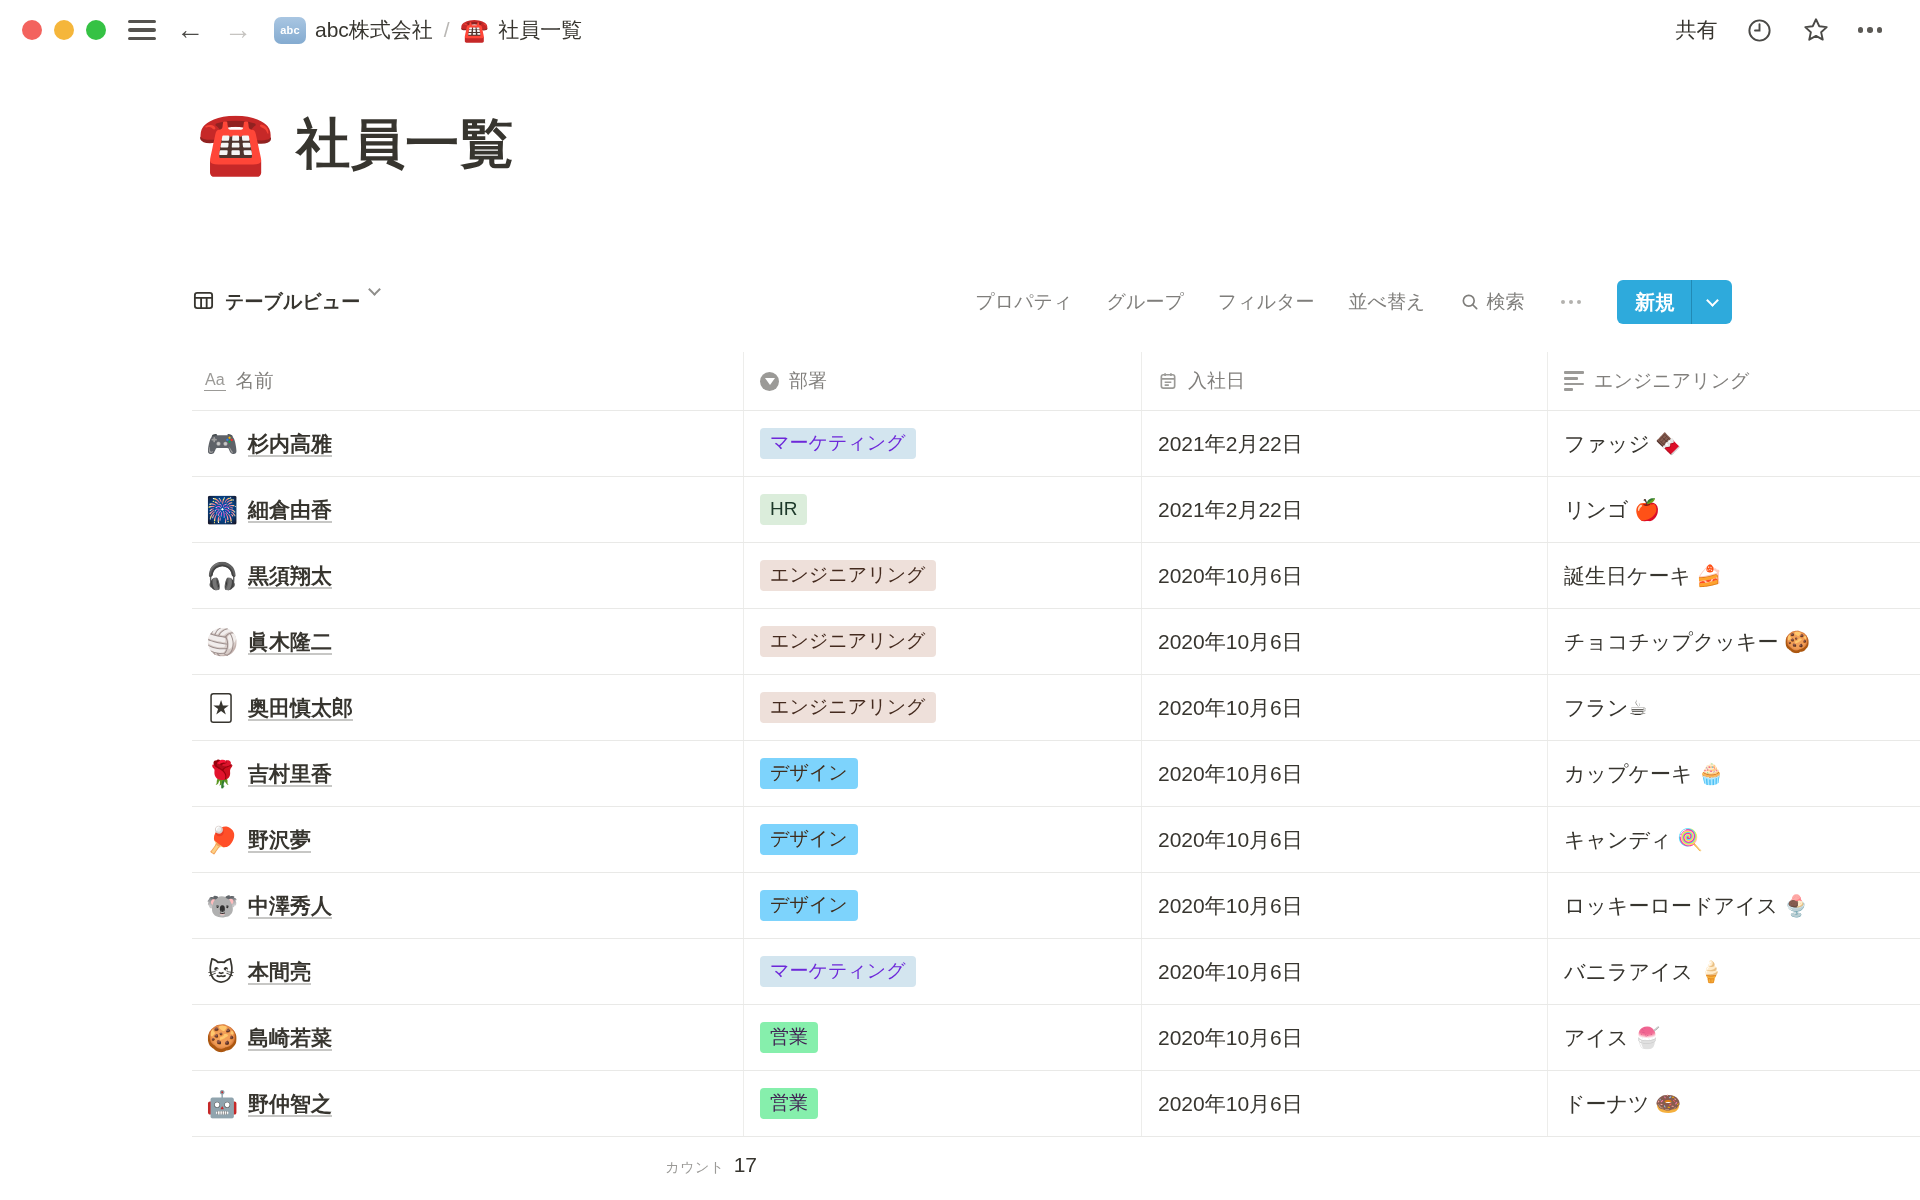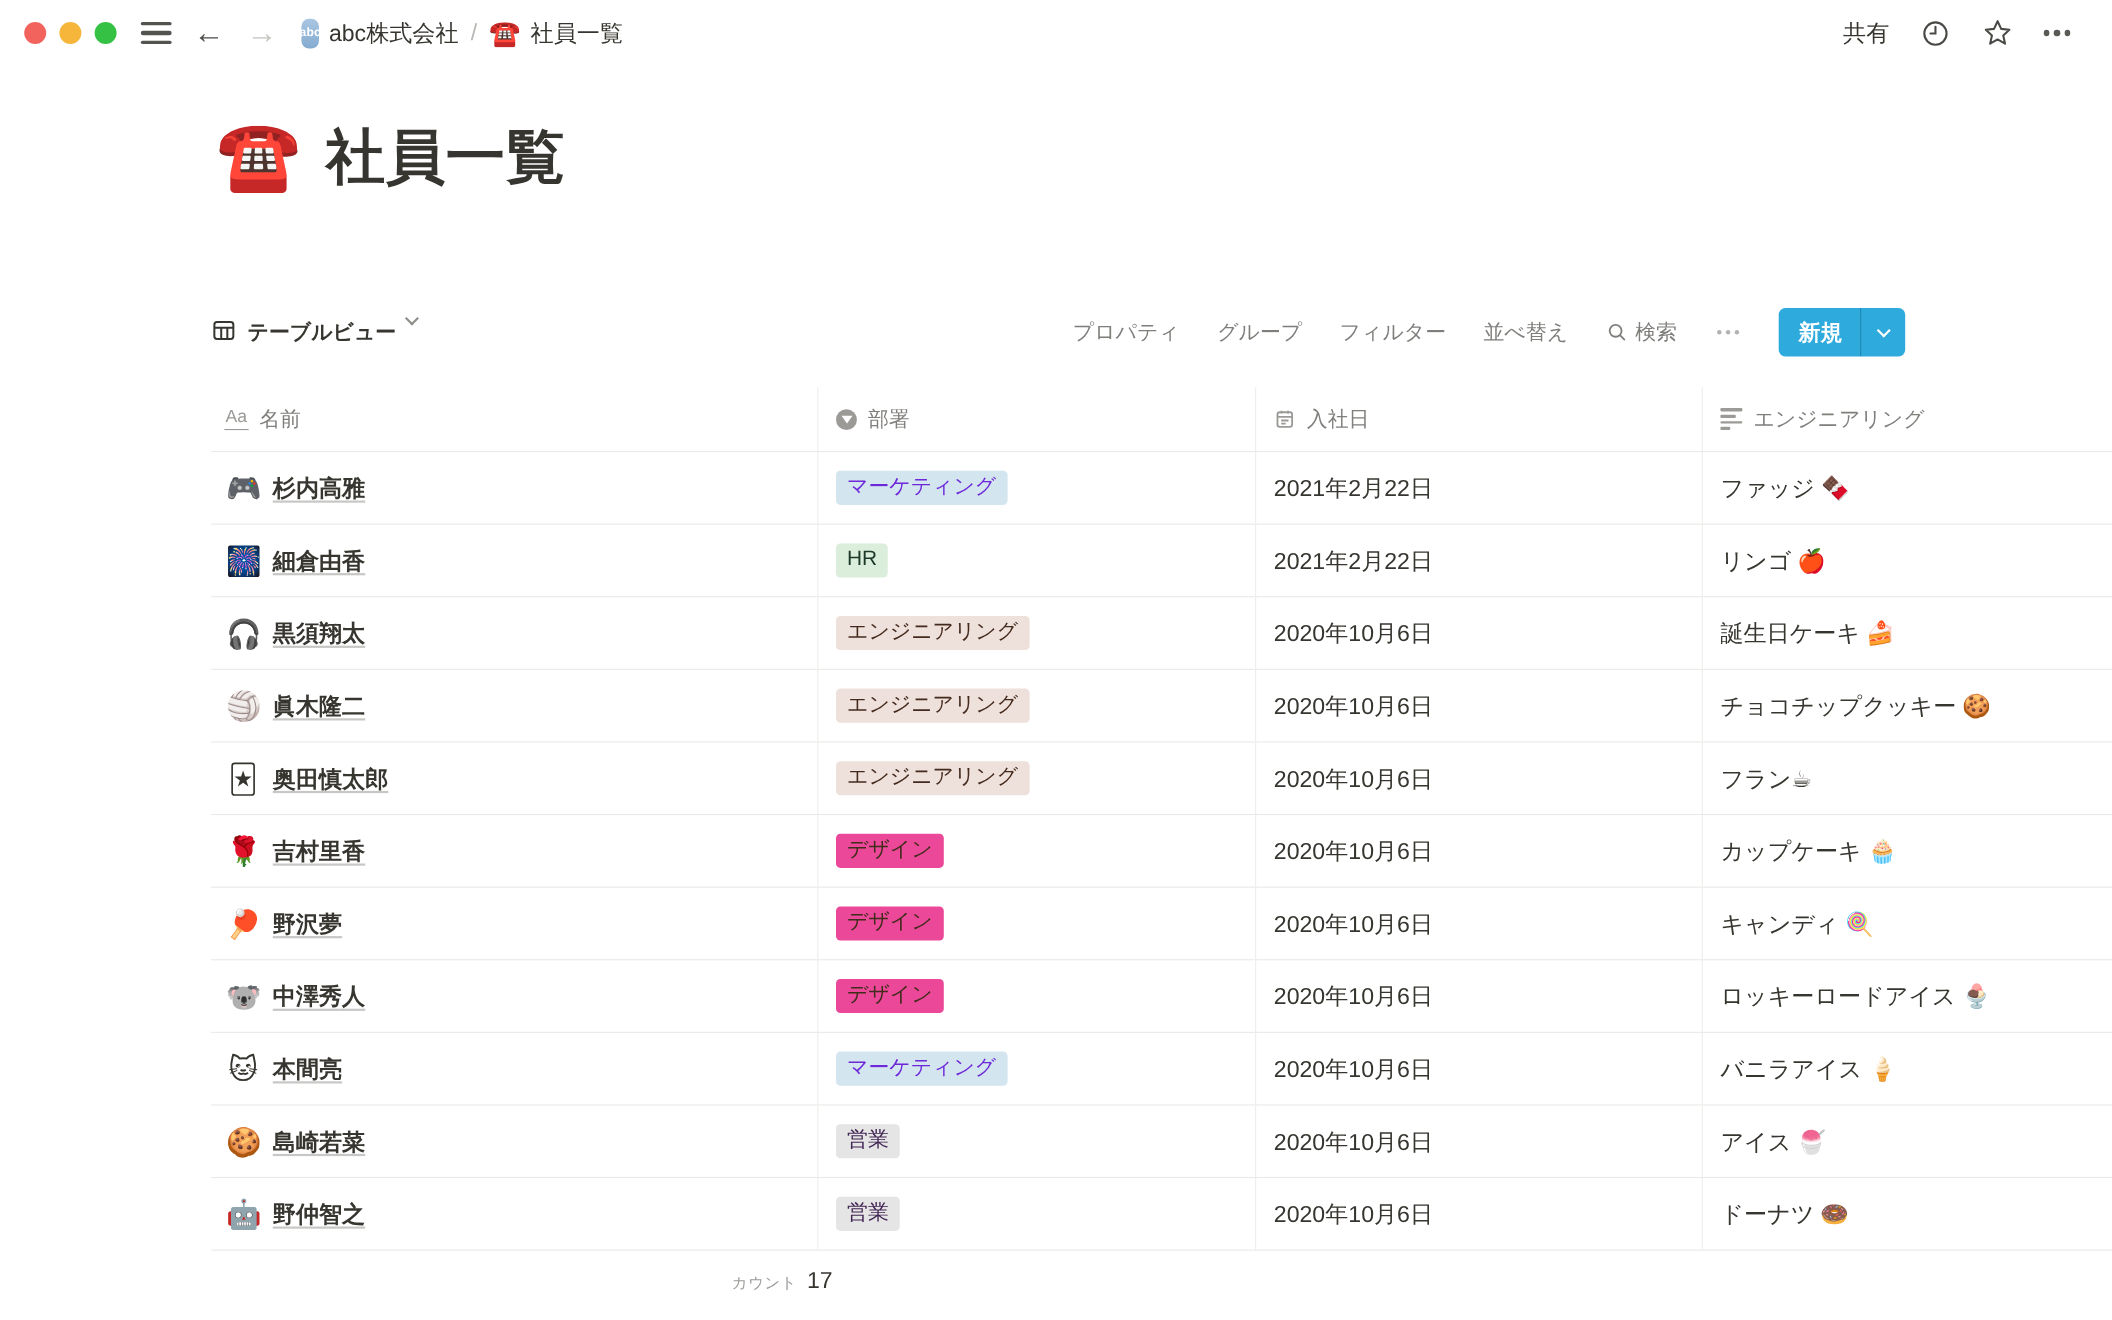--- a/index.html
+++ b/index.html
@@ -13,21 +13,21 @@
   .traffic{display:flex;align-items:center;gap:12px;}
   .light{width:20px;height:20px;border-radius:50%;}
   .light.red{background:#f3635e;}
   .light.yellow{background:#f5b63b;}
   .light.green{background:#35c244;}
   .hamburger{margin-left:22px;width:28px;height:20px;display:flex;flex-direction:column;justify-content:space-between;cursor:pointer;}
   .hamburger span{display:block;height:3.2px;background:#55534f;border-radius:2px;}
   .nav-arrow{font-size:28px;line-height:1;margin-left:20px;color:#4d4c49;cursor:pointer;}
   .nav-arrow.disabled{color:#c6c4c1;}
   .breadcrumb{display:flex;align-items:center;margin-left:22px;gap:9px;font-size:21px;}
-  .ws-icon{width:16px;height:27px;border-radius:7px;background:linear-gradient(#a9c6e2,#84abd0);color:#fff;
+  .ws-icon{width:32px;height:27px;border-radius:7px;background:linear-gradient(#a9c6e2,#84abd0);color:#fff;
     display:flex;align-items:center;justify-content:center;font-size:11px;font-weight:700;letter-spacing:.2px;}
   .crumb{color:#37352f;cursor:pointer;}
   .crumb-sep{color:#b9b7b4;margin:0 2px;}
   .phone-sm{font-size:23px;color:#d81e06;line-height:1;}
   .topbar-right{margin-left:auto;display:flex;align-items:center;gap:28px;}
   .share{font-size:21px;color:#37352f;cursor:pointer;}
   .tb-icon{width:28px;height:28px;display:flex;align-items:center;justify-content:center;cursor:pointer;}
   .dots{display:flex;gap:4px;align-items:center;}
   .dots i{width:5.5px;height:5.5px;border-radius:50%;background:#5b5955;}
   
@@ -70,22 +70,22 @@
   .cell.cell-name{padding-left:14px;gap:12px;border-right:1px solid #ededeb;cursor:pointer;}
   .cell.cell-dept{padding-left:16px;border-right:1px solid #ededeb;cursor:pointer;}
   .cell.cell-date{padding-left:16px;border-right:1px solid #ededeb;cursor:pointer;}
   .cell.cell-sweet{padding-left:16px;cursor:pointer;}
   .row-emoji{font-size:26px;line-height:1;width:30px;text-align:center;flex:none;}
   .row-name{font-weight:600;text-decoration:underline;text-decoration-color:rgba(55,53,47,.28);text-decoration-thickness:1.5px;text-underline-offset:4px;cursor:pointer;}
   .tag{display:inline-block;padding:3px 10px 4px;border-radius:4px;font-size:19px;line-height:1.3;white-space:nowrap;}
   .tag--blue{background:#d3e5ef;color:#6d28d9;}
   .tag--green{background:#dbeddb;color:#1c3829;}
   .tag--brown{background:#eee0da;color:#442a1e;}
-  .tag--yellow{background:#ec4899;color:#402c1b;}
-  .tag--purple{background:#e5e5e5;color:#412454;}
+  .tag--yellow{background:#7dd3fc;color:#402c1b;}
+  .tag--purple{background:#86efac;color:#412454;}
   .t-footer{display:flex;justify-content:flex-end;align-items:baseline;width:565px;padding:16px 0 0;gap:9px;cursor:pointer;}
   .count-label{font-size:14px;color:#9b9a97;letter-spacing:.5px;}
   .count-value{font-size:21px;color:#37352f;}
   
   svg.icn{display:block;}
 </style>
 </head>
 <body>
 
 <div class="screen">

